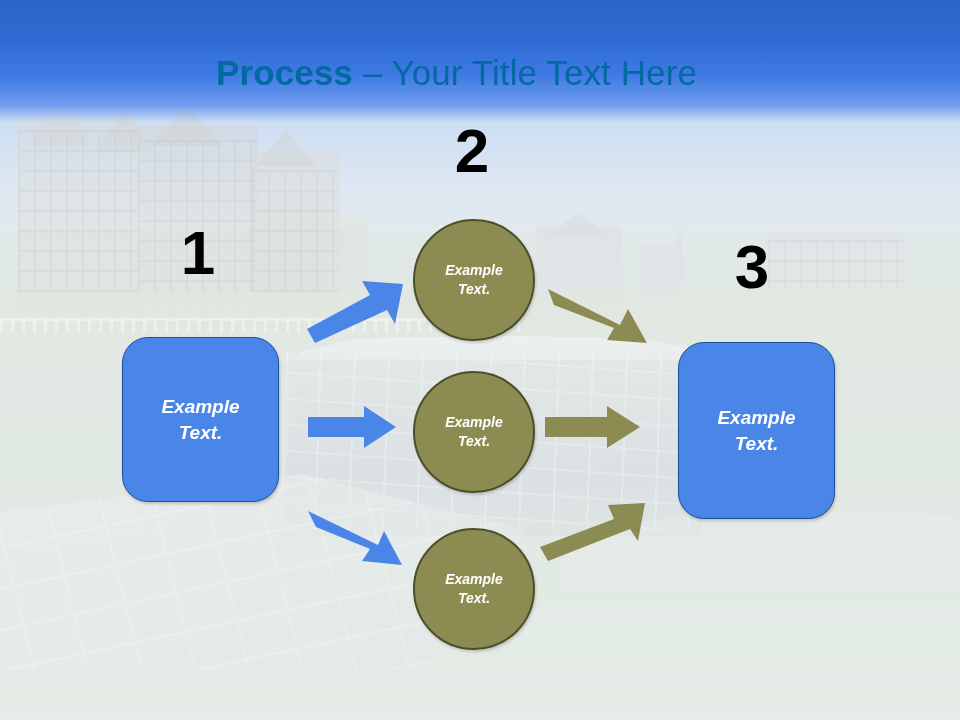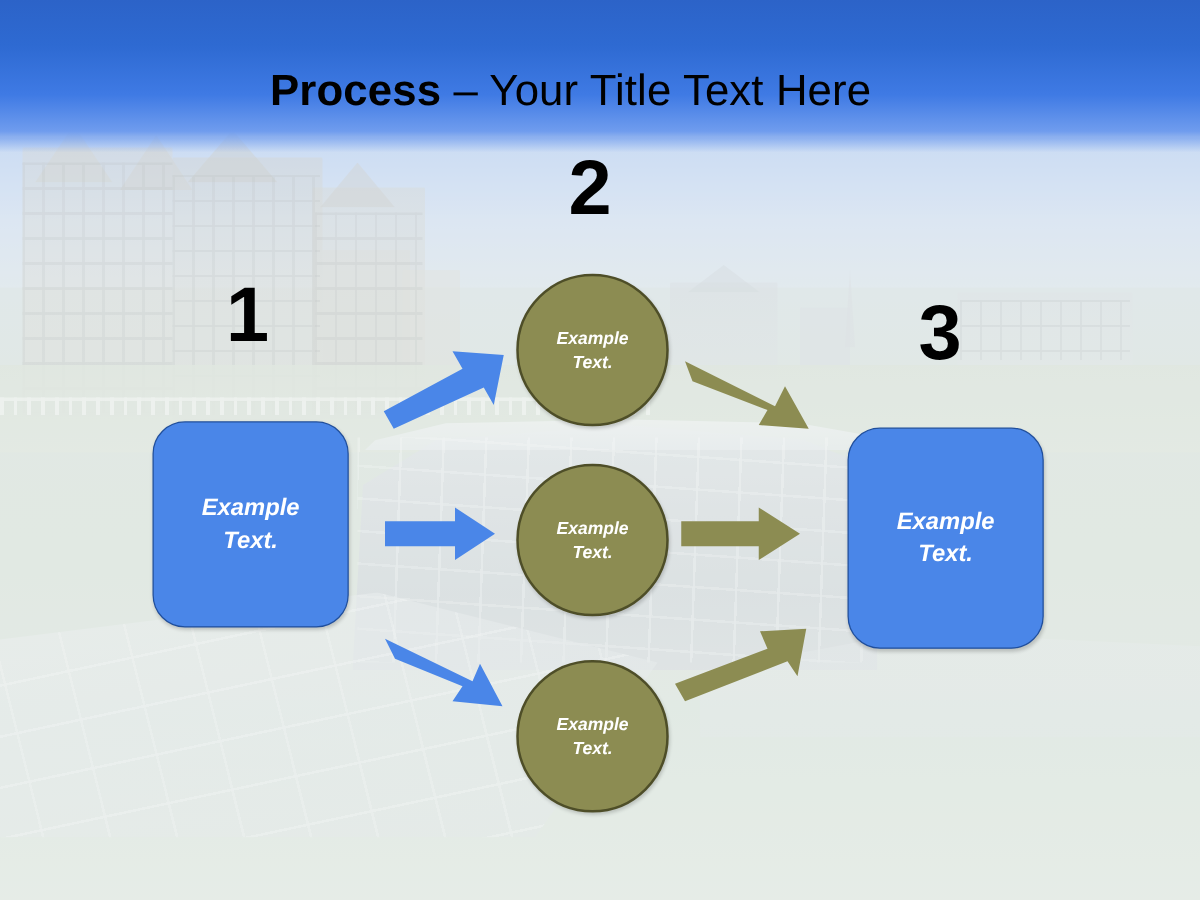--- a/index.html
+++ b/index.html
@@ -82,21 +82,21 @@
      background:linear-gradient(180deg,#dfe4e6 0%,#d4dade 100%);
      clip-path:polygon(0 56%,40% 30%,100% 40%,100% 100%,0 100%);}
   
   .wash{position:absolute;inset:0;background:rgba(244,247,246,.52);}
 
   
   .header{position:absolute;left:0;top:0;width:960px;height:122px;
      background:linear-gradient(180deg,#2c63c8 0%,#2e6ad2 30%,#3f7ae4 62%,
                 #6f9cee 86%,rgba(150,184,242,0) 100%);}
   .title{position:absolute;left:0;top:52px;width:913px;text-align:center;
-     color:#000000;font-size:35px;line-height:42px;letter-spacing:.1px;
+     color:#0369a1;font-size:35px;line-height:42px;letter-spacing:.1px;
      white-space:nowrap;}
   .title b{font-weight:bold;}
   .title span.rest{font-weight:normal;}
 
   
   .num{position:absolute;color:#000;font-weight:bold;font-size:62px;
        line-height:62px;text-align:center;}
   .num1{left:158px;top:222px;width:80px;}
   .num2{left:432px;top:120px;width:80px;}
   .num3{left:712px;top:236px;width:80px;}

